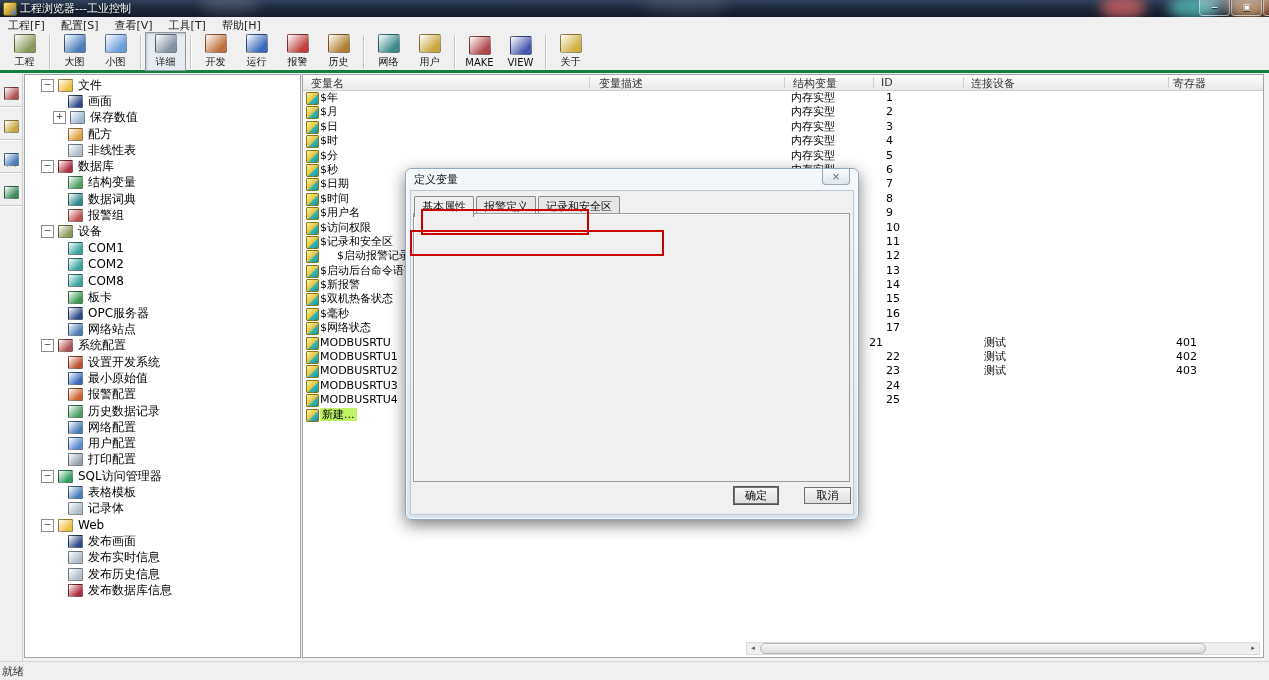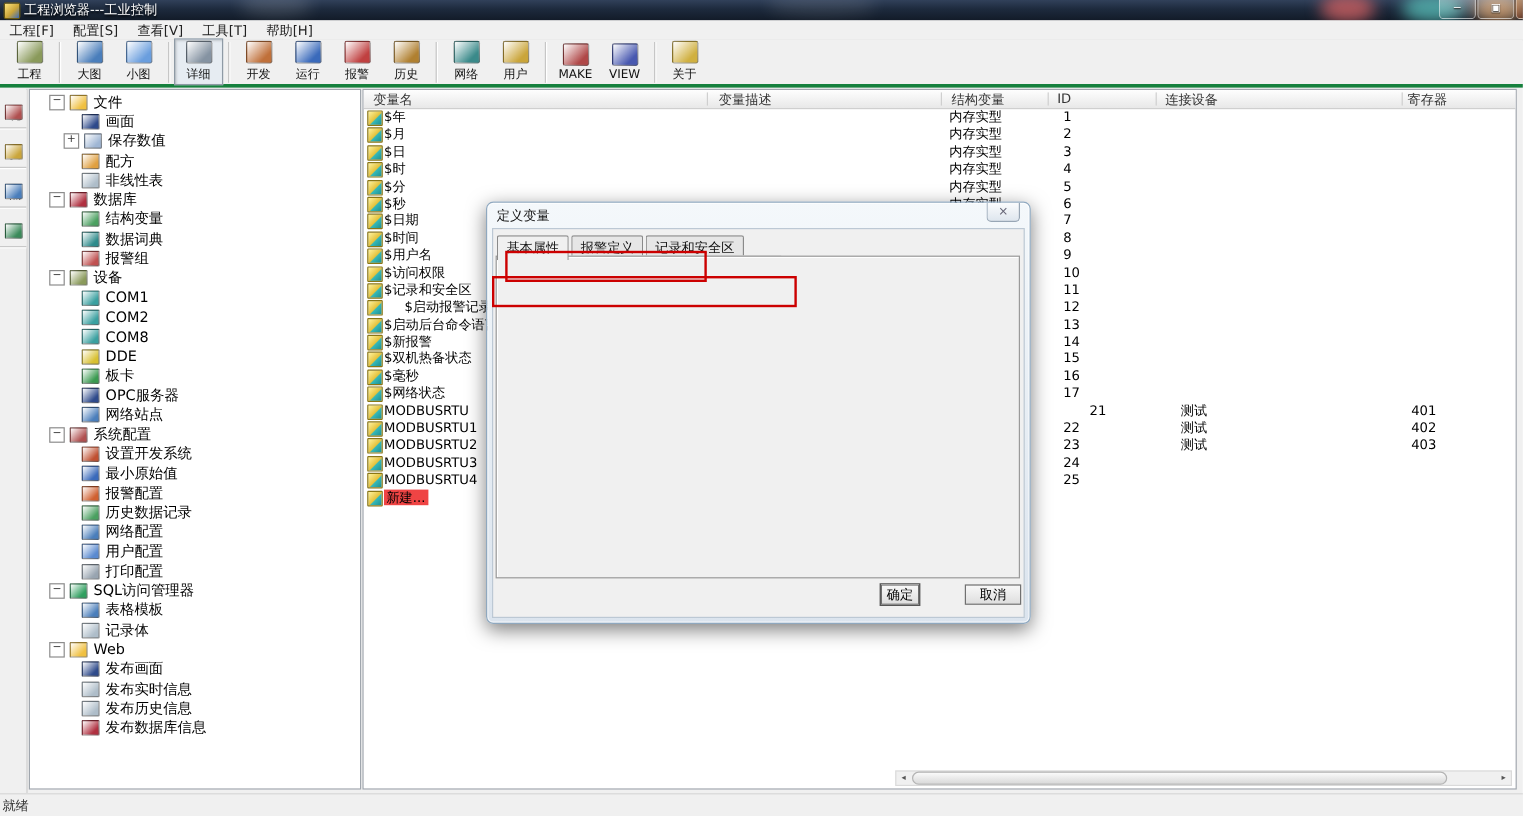--- a/index.html
+++ b/index.html
@@ -60,21 +60,21 @@
     border:1px solid #a0a6ad;box-sizing:border-box;overflow:hidden;z-index:10;}
   .thead{position:absolute;left:0;top:0;right:0;height:15px;background:linear-gradient(#fefefe,#e8e8e8);
     border-bottom:1px solid #cfcfcf;font-size:11px;color:#333;}
   .th{position:absolute;top:1px;white-space:nowrap;}
   .th-sep{position:absolute;top:2px;width:1px;height:11px;background:#cfcfcf;}
   .tbody{position:absolute;left:0;top:16px;right:0;}
   .trow{position:relative;height:14.4px;font-size:11px;color:#000;}
   .tc{position:absolute;top:0;line-height:14.4px;white-space:nowrap;}
   .v-ico{position:absolute;left:3px;top:1px;width:11px;height:11px;border-radius:1px;border:1px solid #8a7615;
     background:linear-gradient(135deg,#fff4a0 0%,#e5c23c 52%,#35b8b8 58%,#1e9090 100%);}
-  .sel-label{background:#ef4444;padding:0 2px;margin-top:25px;}
+  .sel-label{background:#bef264;padding:0 2px;margin-top:25px;}
 
   
   .hscroll{position:absolute;left:443px;bottom:2px;width:514px;height:13px;background:#f0f0f0;
     border:1px solid #dadada;box-sizing:border-box;}
   .hs-arrow{position:absolute;top:0;width:12px;height:11px;font-size:7px;line-height:11px;text-align:center;color:#555;}
   .hs-arrow.left{left:0;}
   .hs-arrow.left::after{content:"◂";}
   .hs-arrow.right{right:0;}
   .hs-arrow.right::after{content:"▸";}
   .hs-thumb{position:absolute;left:13px;top:0;width:446px;height:11px;border:1px solid #b4b4b4;border-radius:6px;
@@ -322,25 +322,20 @@
           <div class="t-ico" style="background: linear-gradient(135deg, rgb(255, 255, 255) 0%, rgb(58, 160, 160) 75%);"></div>
           <span>COM2</span>
         </div>
         <div class="tree-item child">
           <div class="exp-spacer"></div>
           <div class="t-ico" style="background: linear-gradient(135deg, rgb(255, 255, 255) 0%, rgb(58, 160, 160) 75%);"></div>
           <span>COM8</span>
         </div>
         <div class="tree-item child">
           <div class="exp-spacer"></div>
-          <div class="t-ico" style="background: linear-gradient(135deg, rgb(255, 255, 255) 0%, rgb(216, 192, 48) 75%);"></div>
-          <span>DDE</span>
-        </div>
-        <div class="tree-item child">
-          <div class="exp-spacer"></div>
           <div class="t-ico" style="background: linear-gradient(135deg, rgb(255, 255, 255) 0%, rgb(58, 154, 80) 75%);"></div>
           <span>板卡</span>
         </div>
         <div class="tree-item child">
           <div class="exp-spacer"></div>
           <div class="t-ico" style="background: linear-gradient(135deg, rgb(255, 255, 255) 0%, rgb(46, 74, 139) 75%);"></div>
           <span>OPC服务器</span>
         </div>
         <div class="tree-item child">
           <div class="exp-spacer"></div>
@@ -532,21 +527,21 @@
           <div class="tc" style="left: 583px;">16</div>
         </div>
         <div class="trow">
           <div class="v-ico"></div>
           <div class="tc" style="left: 17px;">$网络状态</div>
           <div class="tc" style="left: 583px;">17</div>
         </div>
         <div class="trow">
           <div class="v-ico"></div>
           <div class="tc" style="left: 17px;">MODBUSRTU</div>
-          <div class="tc" style="left: 605px;">21</div>
+          <div class="tc" style="left: 566px;">21</div>
           <div class="tc" style="left: 681px;">测试</div>
           <div class="tc" style="left: 873px;">401</div>
         </div>
         <div class="trow">
           <div class="v-ico"></div>
           <div class="tc" style="left: 17px;">MODBUSRTU1</div>
           <div class="tc" style="left: 583px;">22</div>
           <div class="tc" style="left: 681px;">测试</div>
           <div class="tc" style="left: 873px;">402</div>
         </div>
@@ -680,20 +675,20 @@
     </div>
     <div class="cbrow dis" style="left:188px;top:270px;">
       <span class="rd"></span>
       <span>只写</span>
     </div>
     <div class="cbrow dis" style="left:233px;top:270px;">
       <span class="cb"></span>
       <span>允许DDE访问</span>
     </div>
 
-    <div class="btn" style="left:328px;top:318px;width:32px;height:17px;line-height:15px;border-width:1px;box-shadow:0 0 0 1px #555;">确定</div>
+    <div class="btn" style="left:328px;top:318px;width:44px;height:17px;line-height:15px;border-width:1px;box-shadow:0 0 0 1px #555;">确定</div>
     <div class="btn" style="left:398px;top:318px;width:47px;height:17px;line-height:15px;">取消</div>
   </div>
 
   <div class="redbox" style="left:421px;top:209px;width:164px;height:22px;"></div>
   <div class="redbox" style="left:410px;top:230px;width:250px;height:22px;"></div>
 
 </div>
 
 </body></html>

